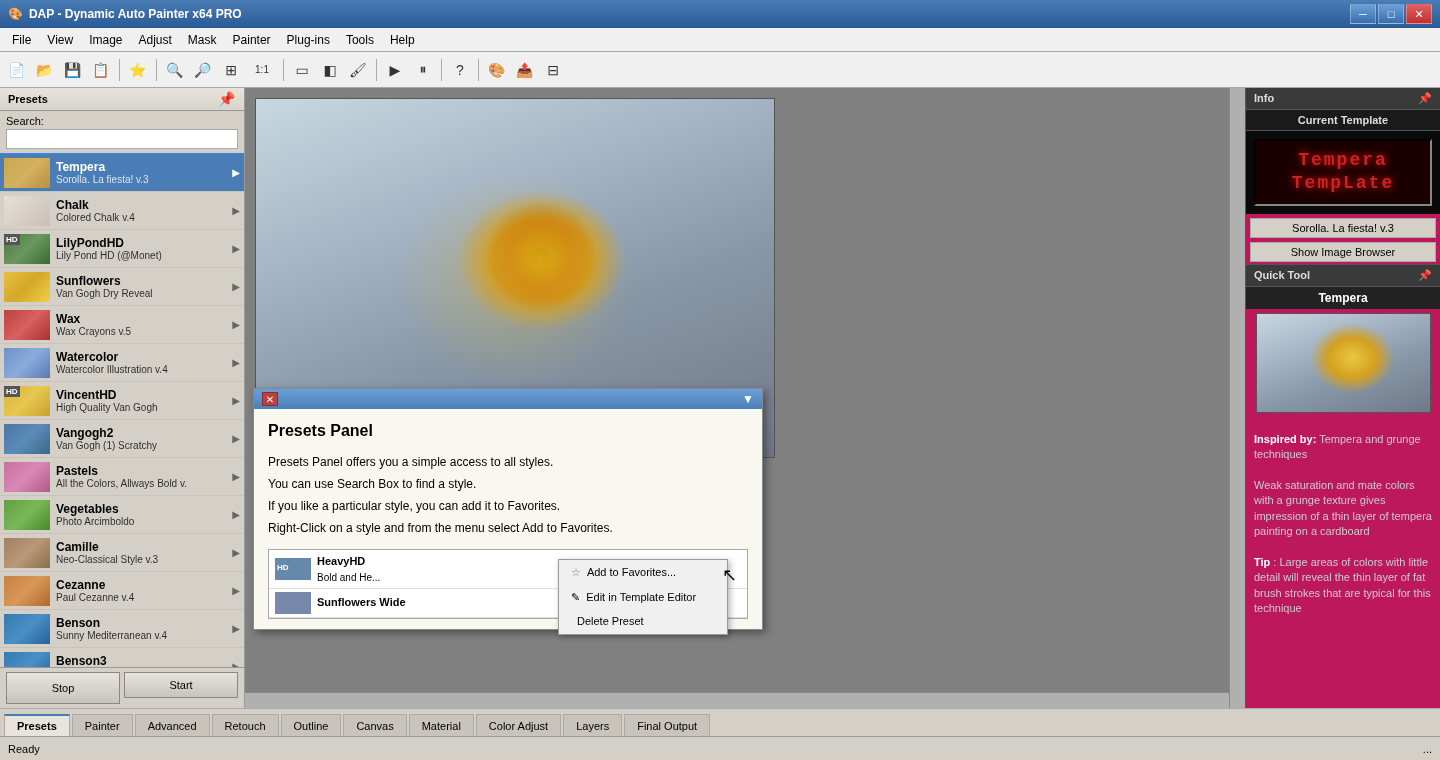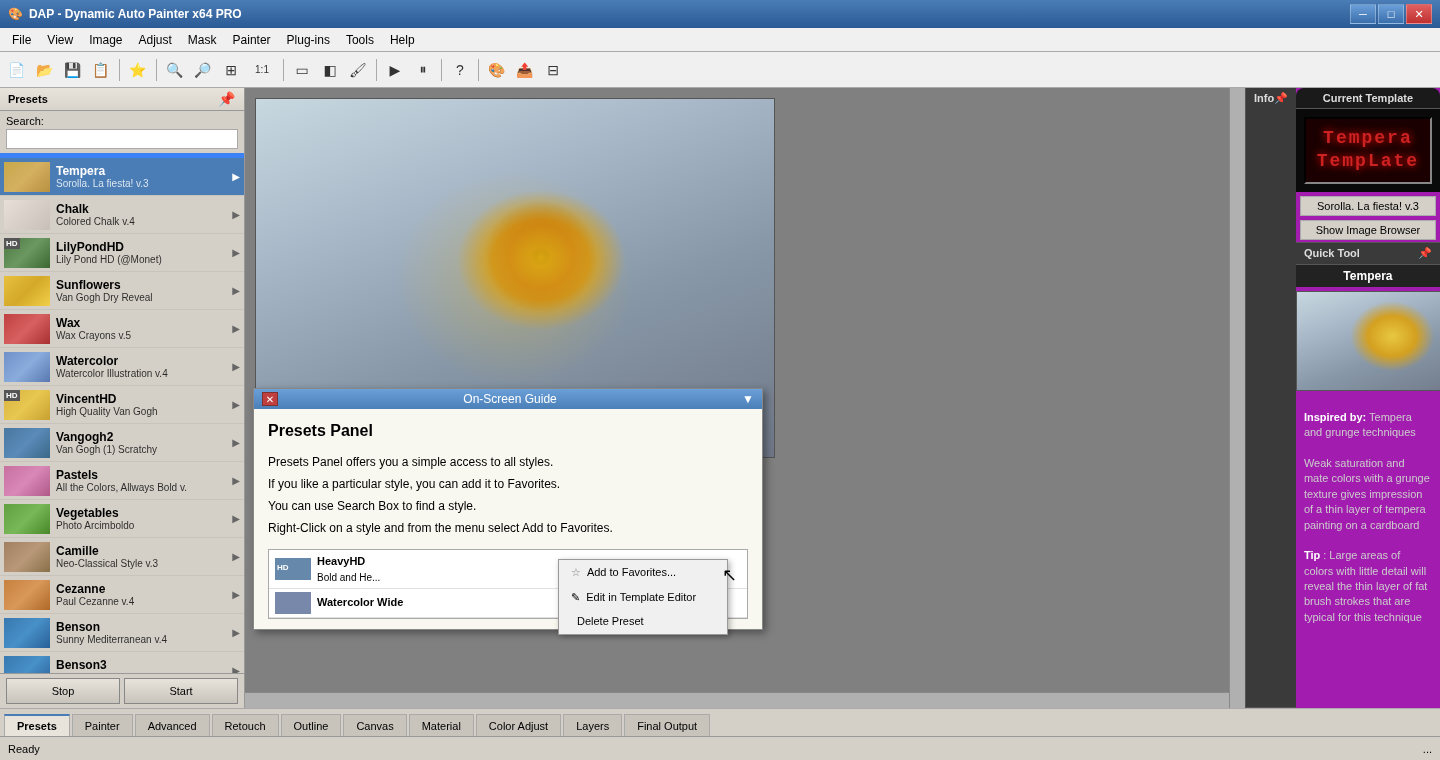--- a/index.html
+++ b/index.html
@@ -85,21 +85,21 @@
       padding: 3px 8px;
       font-size: 11px;
       font-weight: bold;
       display: flex;
       justify-content: space-between;
       align-items: center;
     }
     .panel-pin { cursor: pointer; font-size: 14px; color: #555; }
     .search-bar {
       padding: 4px 6px;
-      border-bottom: 5px solid #3b82f6;
+      border-bottom: 1px solid #3b82f6;
     }
     .search-label { font-size: 11px; margin-bottom: 2px; }
     .search-input {
       width: 100%;
       height: 20px;
       border: 1px solid #aaa;
       background: white;
       padding: 1px 4px;
       font-size: 11px;
     }
@@ -246,23 +246,24 @@
       font-size: 11px;
       cursor: pointer;
       display: flex; align-items: center; gap: 6px;
     }
     .ctx-star { color: #888; }
     .ctx-cursor { font-size: 18px; position: absolute; right: -10px; top: 2px; }
 
     
     .info-panel {
       width: 195px;
-      background: #a21caf;
+      background: #be185d;
       border-left: 1px solid #555;
       display: flex;
+      flex-direction: column;
     }
     .info-header {
       background: #3a3a3a;
       color: #ddd;
       padding: 4px 8px;
       font-size: 11px;
       font-weight: bold;
       border-bottom: 1px solid #555;
       display: flex;
       justify-content: space-between;
@@ -390,21 +391,21 @@
       font-weight: bold;
     }
 
     
     .control-buttons {
       display: flex; gap: 4px;
       padding: 4px 6px;
       border-top: 1px solid #999;
     }
     .stop-btn {
-      flex: 1; height: 26px;
+      flex: 1; height: 32px;
       background: linear-gradient(to bottom, #e8e4dc, #c8c4bc);
       border: 1px solid #888; font-size: 11px; cursor: pointer;
     }
     .start-btn {
       flex: 1; height: 26px;
       background: linear-gradient(to bottom, #e8e4dc, #c8c4bc);
       border: 1px solid #888; font-size: 11px; cursor: pointer;
     }
 
     
@@ -438,21 +439,20 @@
     .thumb-vangogh2 { background: linear-gradient(135deg, #4878a0, #5a8ab8, #3a6888); }
     .thumb-pastels { background: linear-gradient(135deg, #c870a0, #d888b8, #b05888); }
     .thumb-vegetables { background: linear-gradient(135deg, #60a040, #78b858, #488828); }
     .thumb-camille { background: linear-gradient(135deg, #a08060, #b89878, #887048); }
     .thumb-cezanne { background: linear-gradient(135deg, #c88040, #d89858, #b06828); }
     .thumb-benson { background: linear-gradient(135deg, #3878b0, #4890c8, #286098); }
 
     .info-panel-scroll {
       flex: 1;
       overflow-y: auto;
-      border-radius: 8px;
     }
     .info-panel-scroll::-webkit-scrollbar { width: 10px; }
     .info-panel-scroll::-webkit-scrollbar-track { background: #222; }
     .info-panel-scroll::-webkit-scrollbar-thumb { background: #555; }
   </style>
 </head>
 <body>
 
 <div class="title-bar">
   <div class="title-bar-left">
@@ -641,43 +641,42 @@
   </div>
 
   <div class="canvas-area">
     <div class="canvas-image-container">
       <div class="canvas-image"></div>
     </div>
 
     <div class="on-screen-guide">
       <div class="guide-header">
         <div class="guide-close">✕</div>
-        <div class="guide-title-center">On-Screen Guide</div>
         <div class="guide-pin-btn">▼</div>
       </div>
       <div class="guide-content">
         <h3>Presets Panel</h3>
         <p>Presets Panel offers you a simple access to all styles.</p>
+        <p>You can use Search Box to find a style.</p>
         <p>If you like a particular style, you can add it to Favorites.</p>
-        <p>You can use Search Box to find a style.</p>
         <p>Right-Click on a style and from the menu select Add to Favorites.</p>
 
         <div style="position:relative; margin-top:12px;">
           <div class="guide-mini-list">
             <div class="mini-list-item">
               <div class="mini-thumb hd-item"><span style="font-size:8px;color:white;font-weight:bold;padding:1px 2px;">HD</span></div>
               <div>
                 <div style="font-weight:bold;">HeavyHD</div>
                 <div style="font-size:10px;">Bold and He...</div>
               </div>
             </div>
             <div class="mini-list-item">
               <div class="mini-thumb illus-wide"></div>
               <div>
-                <div style="font-weight:bold;">Watercolor Wide</div>
+                <div style="font-weight:bold;">Sunflowers Wide</div>
               </div>
             </div>
           </div>
 
           <div class="context-menu">
             <div class="ctx-item">
               <span class="ctx-star">☆</span>
               <span>Add to Favorites...</span>
             </div>
             <div class="ctx-item">

